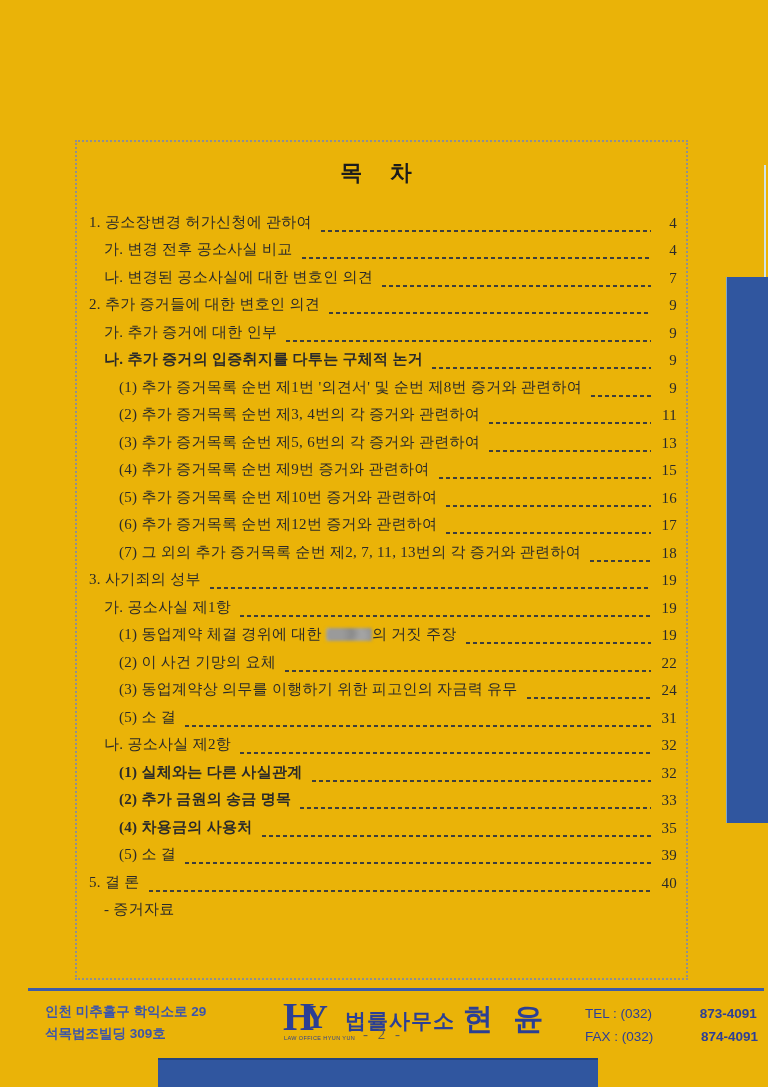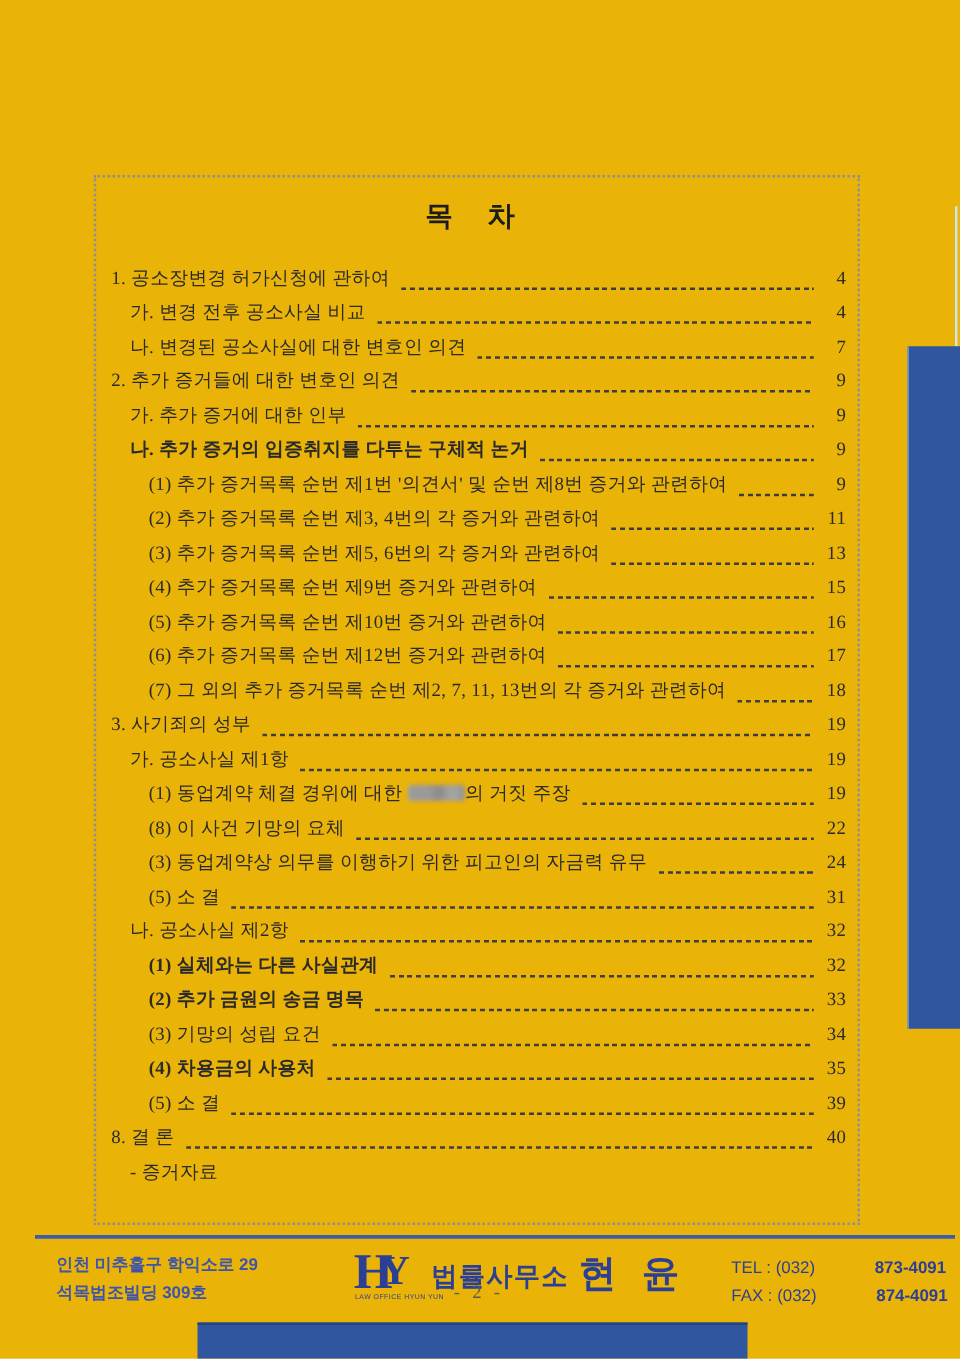--- a/index.html
+++ b/index.html
@@ -162,21 +162,21 @@
     <span class="toc-text">가. 공소사실 제1항</span>
     <span class="leader"></span>
     <span class="pg">19</span>
   </div>
         <div class="toc-row lvl-2">
     <span class="toc-text">(1) 동업계약 체결 경위에 대한 <span class="redact"></span>의 거짓 주장</span>
     <span class="leader"></span>
     <span class="pg">19</span>
   </div>
         <div class="toc-row lvl-2">
-    <span class="toc-text">(8) 이 사건 기망의 요체</span>
+    <span class="toc-text">(2) 이 사건 기망의 요체</span>
     <span class="leader"></span>
     <span class="pg">22</span>
   </div>
         <div class="toc-row lvl-2">
     <span class="toc-text">(3) 동업계약상 의무를 이행하기 위한 피고인의 자금력 유무</span>
     <span class="leader"></span>
     <span class="pg">24</span>
   </div>
         <div class="toc-row lvl-2">
     <span class="toc-text">(5) 소 결</span>
@@ -191,37 +191,32 @@
         <div class="toc-row lvl-2 bold">
     <span class="toc-text">(1) 실체와는 다른 사실관계</span>
     <span class="leader"></span>
     <span class="pg">32</span>
   </div>
         <div class="toc-row lvl-2 bold">
     <span class="toc-text">(2) 추가 금원의 송금 명목</span>
     <span class="leader"></span>
     <span class="pg">33</span>
   </div>
-        <div class="toc-row lvl-2">
-    <span class="toc-text">(3) 기망의 성립 요건</span>
-    <span class="leader"></span>
-    <span class="pg">34</span>
-  </div>
         <div class="toc-row lvl-2 bold">
     <span class="toc-text">(4) 차용금의 사용처</span>
     <span class="leader"></span>
     <span class="pg">35</span>
   </div>
         <div class="toc-row lvl-2">
     <span class="toc-text">(5) 소 결</span>
     <span class="leader"></span>
     <span class="pg">39</span>
   </div>
         <div class="toc-row lvl-0">
-    <span class="toc-text">8. 결 론</span>
+    <span class="toc-text">5. 결 론</span>
     <span class="leader"></span>
     <span class="pg">40</span>
   </div>
         <div class="toc-row lvl-1">
     <span class="toc-text">- 증거자료</span>
     <span class="leader" style="visibility: hidden;"></span>
     <span class="pg"></span>
   </div>
       </div>
   </div>

